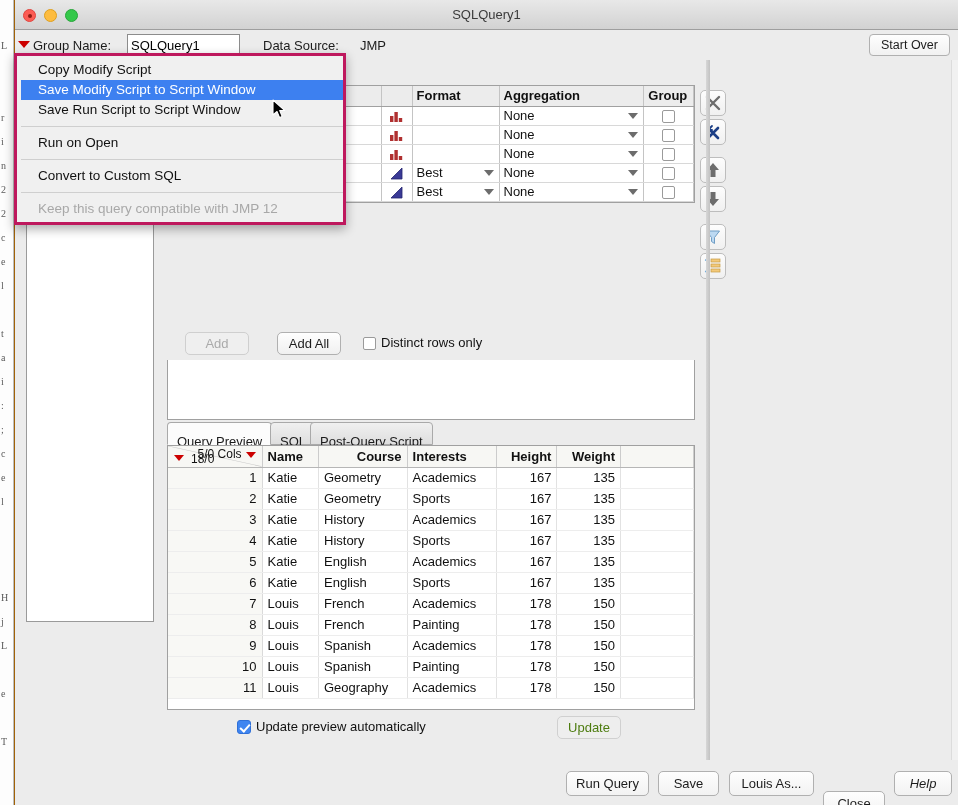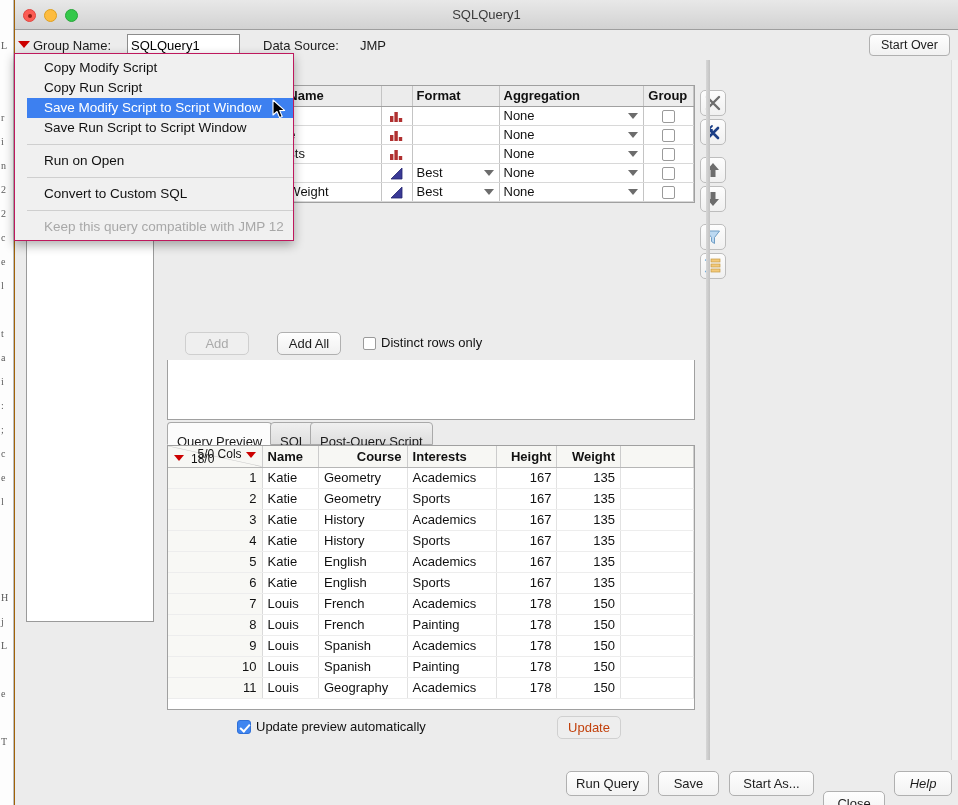--- a/index.html
+++ b/index.html
@@ -246,21 +246,21 @@
   .chk-on {
     display:inline-block; width:14px; height:14px; background:#3f85f0;
     border:1px solid #2f70d8; border-radius:3px; position:relative;
     vertical-align:-3px; margin-right:5px;
   }
   .chk-on::after {
     content:""; position:absolute; left:4px; top:1px; width:4px; height:8px;
     border:solid #fff; border-width:0 2px 2px 0; transform:rotate(42deg);
   }
   #btn-update { position:absolute; left:390px; top:2px; width:64px;
-    color:#c2410c; background:#eee; border-color:#d0d0d0; }
+    color:#4d7c0f; background:#eee; border-color:#d0d0d0; }
 
   
   #rightpanel { position:absolute; left:697px; top:0; width:245px; height:700px; }
   .sect-head { position:relative; height:22px; margin-bottom:2px; }
   .sect-head .tri {
     position:absolute; left:4px; top:7px;
     width:0;height:0;border-left:6px solid transparent;border-right:6px solid transparent;
     border-top:8px solid #6e6e6e;
   }
   .sect-bar {
@@ -297,26 +297,26 @@
     border:1px solid #b0b0b0; border-radius:5px; font-size:13px; color:#1c1c1c;
   }
   #b-run  { left:551px; width:83px; }
   #b-save { left:643px; width:61px; }
   #b-saveas{left:714px; width:85px; }
   #b-close{ left:808px; width:62px;margin-top:20px; }
   #b-help { left:879px; width:58px;font-style:italic; }
 
   
   #menu {
-    position:absolute; left:14px; top:53px; width:280px;
+    position:absolute; left:14px; top:53px; width:332px;
     background:#f0f0f0;
-    border:1px solid #be185d;
+    border:3px solid #be185d;
     box-shadow:0 4px 10px rgba(0,0,0,0.32);
     z-index:50;
-    padding:4px 0 3px 12px;
+    padding:4px 0 3px 4px;
   }
   .mi {
     height:20px; line-height:20px; padding-left:17px; font-size:13.5px; color:#111;
     white-space:nowrap;
   }
   .mi.sel { background:#3d80f0; color:#fff; }
   .mi.disabled { color:#a8a8a8; }
   .msep { height:1px; background:#cfcfcf; margin:6px 0; }
   #cursor {
     position:absolute; left:272px; top:99px; z-index:60;
@@ -681,29 +681,28 @@
 
     <div id="vdivider"></div>
 
 
     <div id="rscroll"></div>
   </div>
 
   <div id="bottombar">
     <div class="bbtn" id="b-run">Run Query</div>
     <div class="bbtn" id="b-save">Save</div>
-    <div class="bbtn" id="b-saveas">Start As...</div>
+    <div class="bbtn" id="b-saveas">Louis As...</div>
     <div class="bbtn" id="b-close">Close</div>
     <div class="bbtn" id="b-help">Help</div>
   </div>
 </div>
 
 <div id="menu">
     <div class="mi">Copy Modify Script</div>
-    <div class="mi">Copy Run Script</div>
     <div class="mi sel">Save Modify Script to Script Window</div>
     <div class="mi">Save Run Script to Script Window</div>
     <div class="msep"></div>
     <div class="mi">Run on Open</div>
     <div class="msep"></div>
     <div class="mi">Convert to Custom SQL</div>
     <div class="msep"></div>
     <div class="mi disabled">Keep this query compatible with JMP 12</div>
   </div>
 

